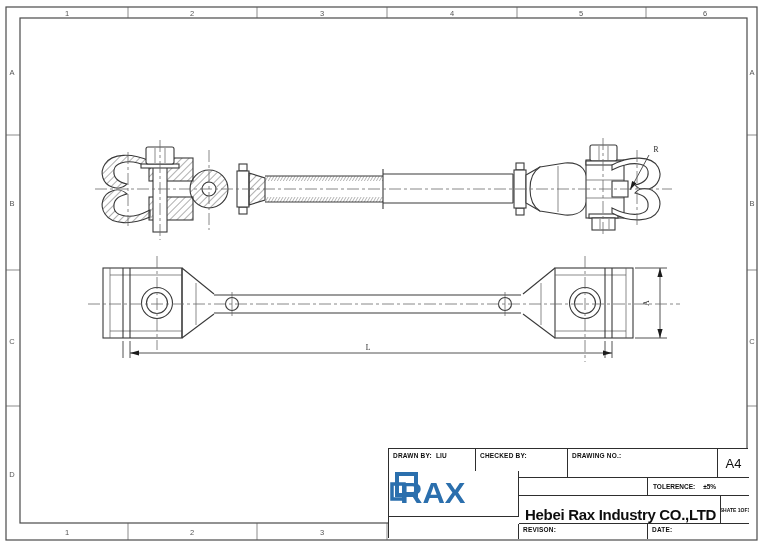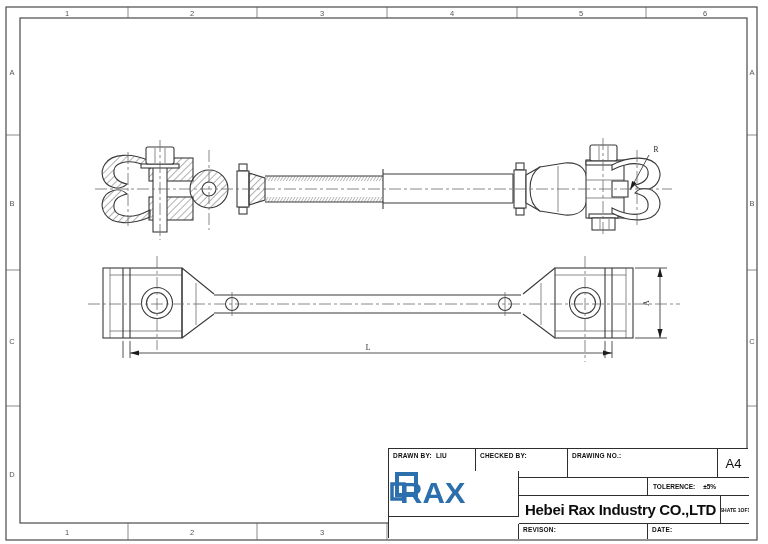--- a/index.html
+++ b/index.html
@@ -21,21 +21,21 @@
   
   .tb{position:absolute;left:388px;top:448px;width:360px;height:90px;color:#0d0d0d;}
   .tb .cell{position:absolute;box-sizing:border-box;border-right:1px solid #2e2e2e;
             border-bottom:1px solid #2e2e2e;background:#fff;overflow:hidden;}
   .tb .noright{border-right:none;}
   .tb .nobottom{border-bottom:none;}
   .tb{box-sizing:border-box;border:1px solid #2e2e2e;background:#fff;}
   .lab{font-size:6.5px;font-weight:bold;letter-spacing:.2px;padding:3px 0 0 4px;display:block;}
   .val{font-size:6.5px;font-weight:bold;}
   .a4{display:flex;align-items:center;justify-content:center;font-size:13px;font-weight:500;}
-  .company{display:flex;align-items:center;padding-left:6px;font-size:15px;font-weight:bold;
+  .company{display:flex;align-items:flex-end;padding-left:6px;font-size:15px;font-weight:bold;
            letter-spacing:-.3px;white-space:nowrap;}
   .sheetnote{display:flex;align-items:center;justify-content:center;font-size:5px;
              font-weight:bold;white-space:nowrap;}
   .logo{display:flex;align-items:center;padding-left:7px;}
   .logo .rax{font-size:31px;font-weight:bold;letter-spacing:0px;line-height:1;
              transform:scaleY(.95);margin-left:4px;}
   .tolcell{display:flex;align-items:center;gap:8px;padding-left:5px;font-size:6.5px;font-weight:bold;}
 </style>
 </head>
 <body>

